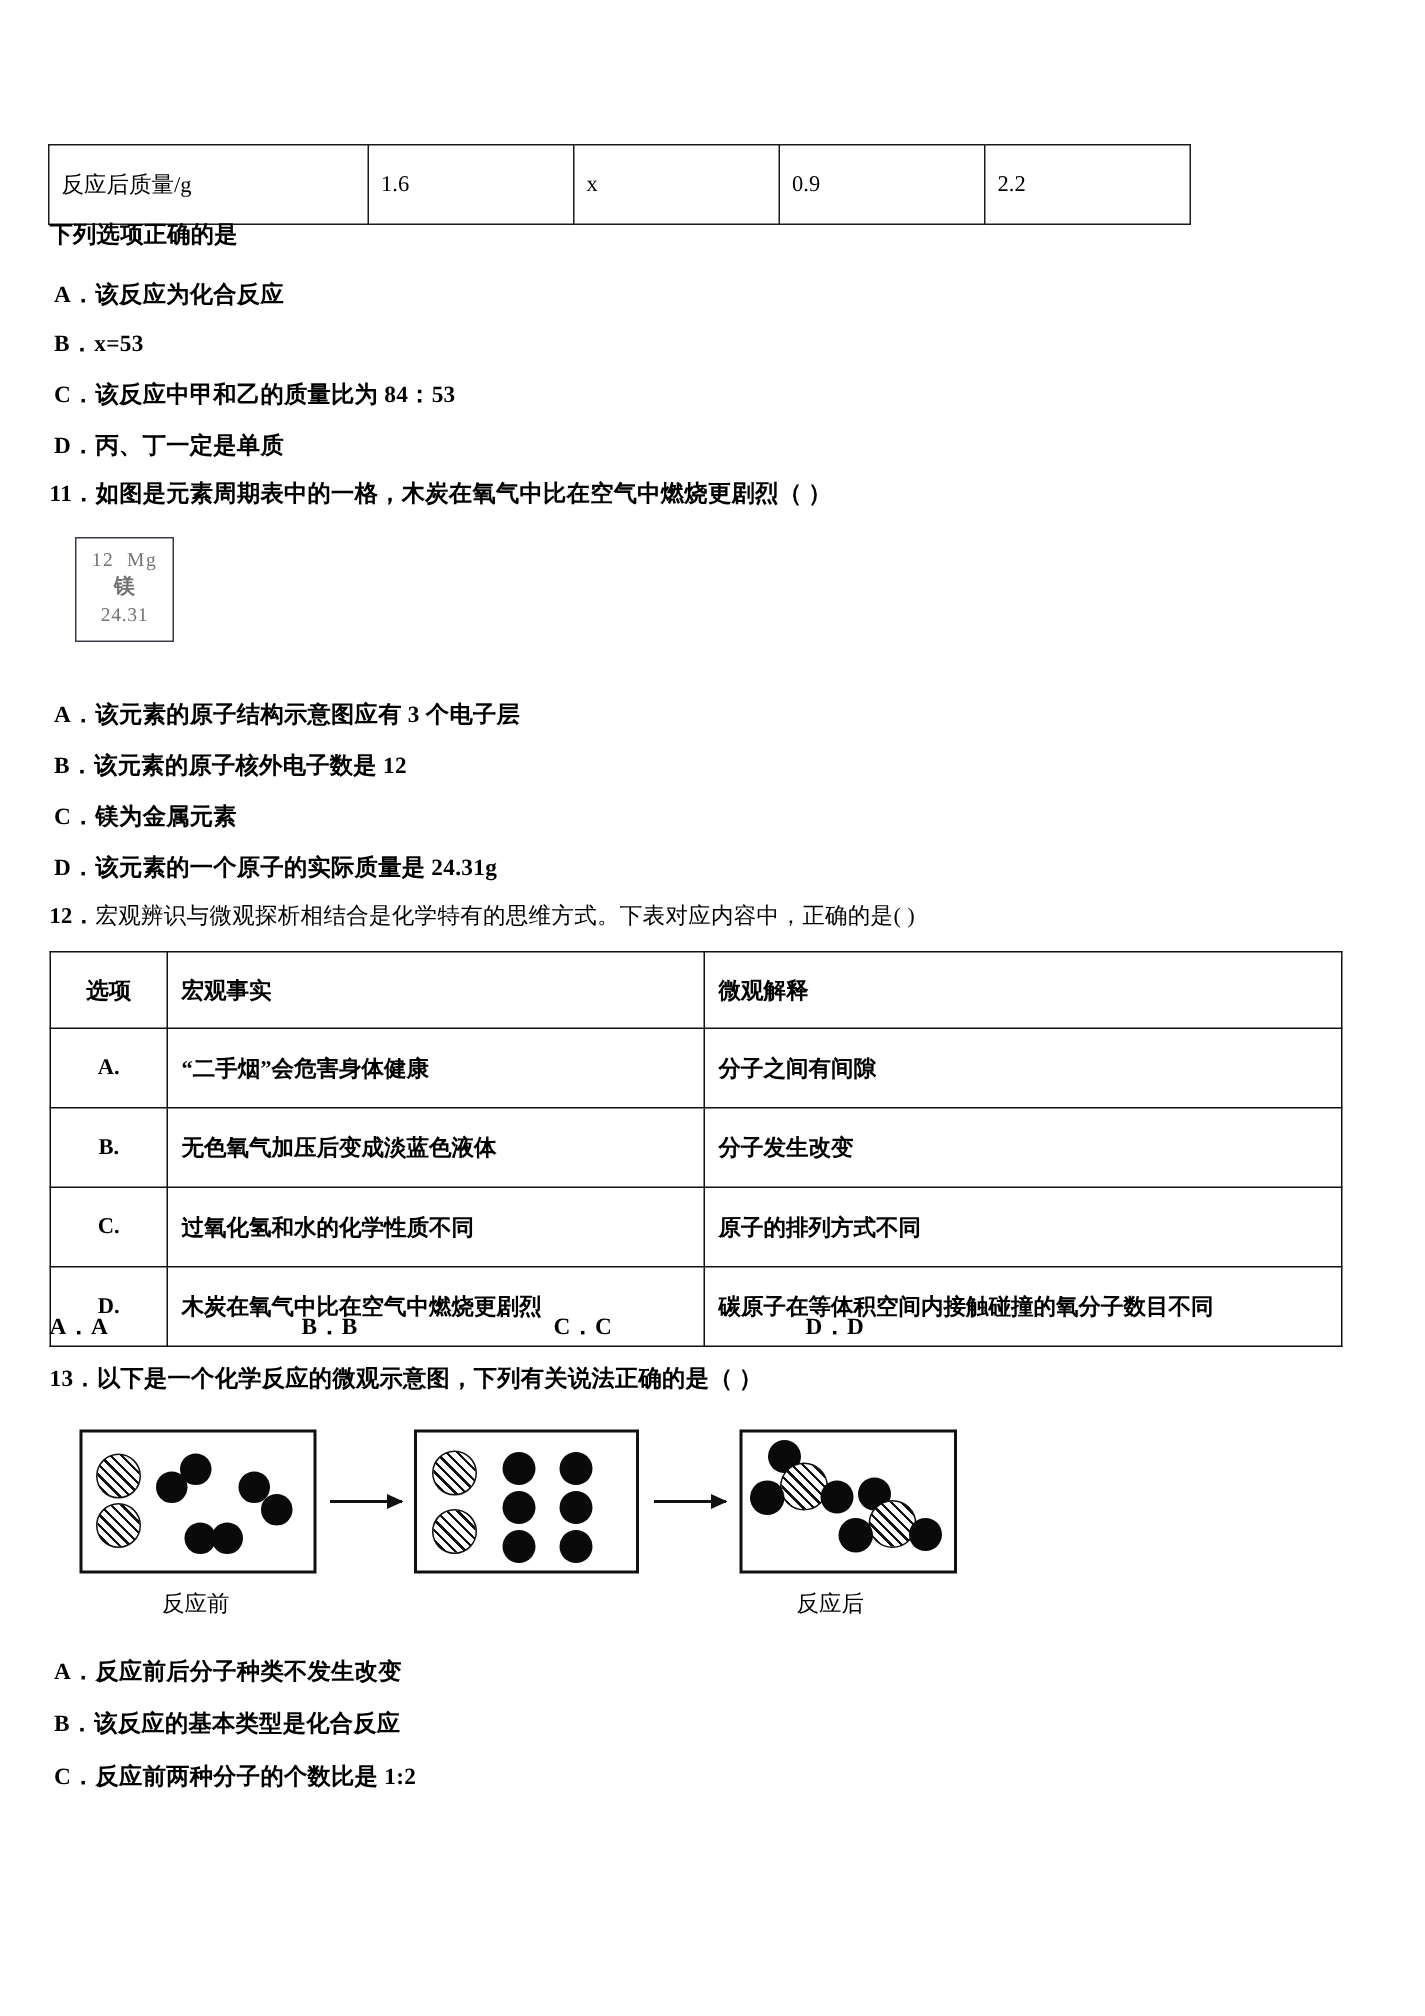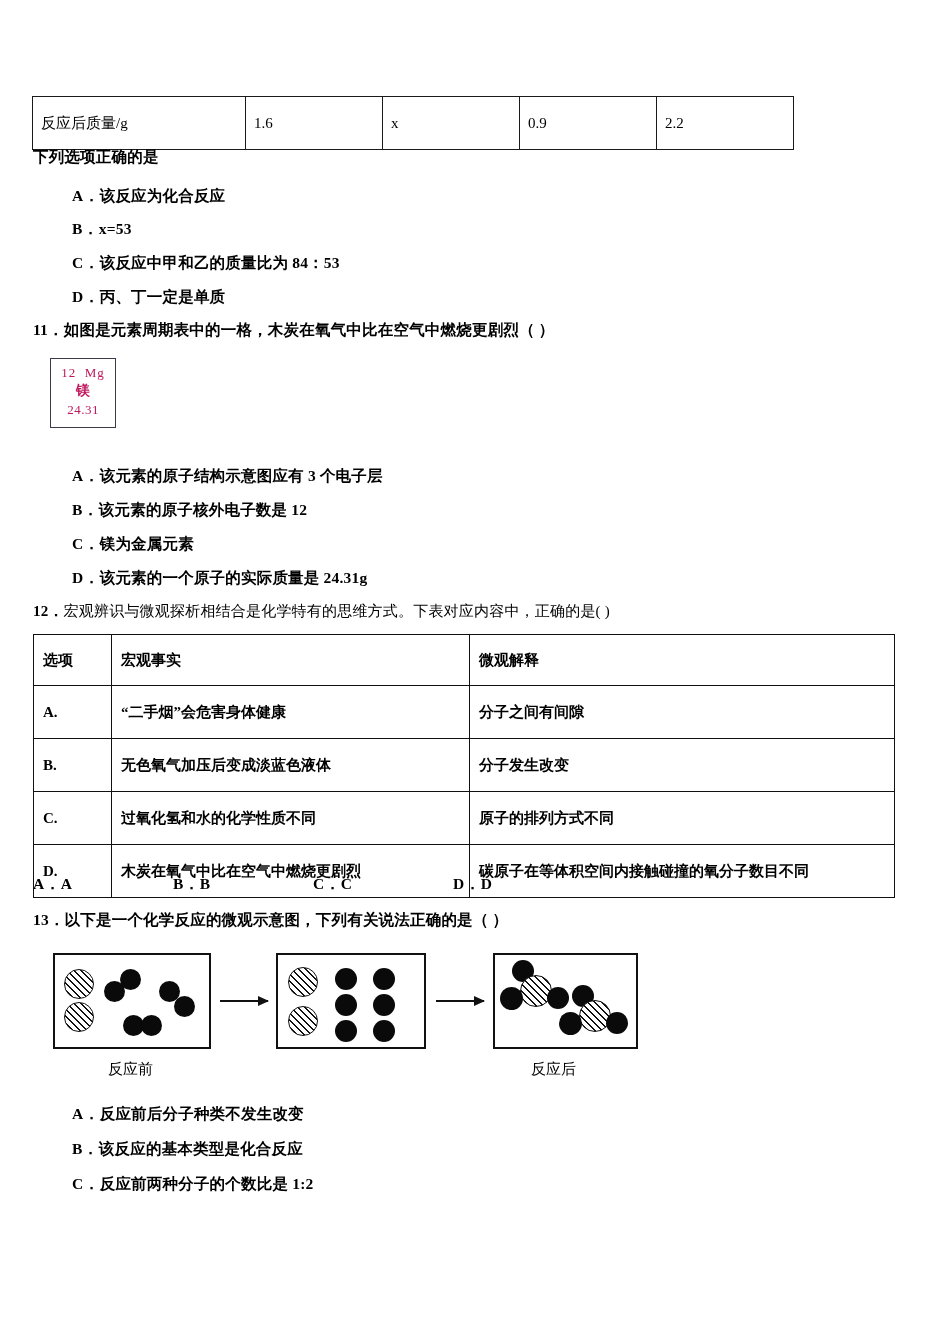--- a/index.html
+++ b/index.html
@@ -36,21 +36,20 @@
   }
   .q-stem-light {
     font-weight: 400;
   }
   .opt {
     position: absolute;
     font-size: 15.5px;
     font-weight: 700;
     white-space: nowrap;
     letter-spacing: 0.2px;
-    margin-left: 36px;
   }
   .opt .lab {
     font-family: "Liberation Serif", "DejaVu Serif", serif;
     letter-spacing: 0.5px;
   }
 
   
   .tbl1 {
     position: absolute;
     left: 32px;
@@ -74,21 +73,21 @@
   .elembox {
     position: absolute;
     left: 50px;
     top: 358px;
     width: 64px;
     height: 68px;
     border: 1px solid #3a3a48;
     background: #fff;
     text-align: center;
     font-family: "Liberation Serif", "DejaVu Serif", serif;
-    color: #be185d;
+    color: #737373;
   }
   .elembox .row1 {
     font-size: 13px;
     margin-top: 6px;
     letter-spacing: 1px;
   }
   .elembox .row2 {
     font-size: 14px;
     font-weight: 700;
     margin-top: 1px;
@@ -109,36 +108,36 @@
     table-layout: fixed;
   }
   .tbl2 td {
     border: 1px solid #111111;
     height: 46px;
     padding: 3px 9px;
     font-size: 15px;
     font-weight: 700;
     vertical-align: middle;
   }
-  .tbl2 td.colopt  { width: 59px; }
+  .tbl2 td.colopt  { width: 59px; text-align: center; }
   .tbl2 td.colfact { width: 339px; }
   .tbl2 tr.hdr td { height: 44px; }
 
   
   .ansrow {
     position: absolute;
     left: 33px;
     top: 874px;
     width: 700px;
     font-size: 15.5px;
     font-weight: 700;
   }
   .ansrow span.cell {
     display: inline-block;
-    width: 140px;
+    width: 168px;
     letter-spacing: 0.5px;
   }
 
   
   .diagram {
     position: absolute;
     left: 48px;
     top: 950px;
     width: 640px;
     height: 110px;

